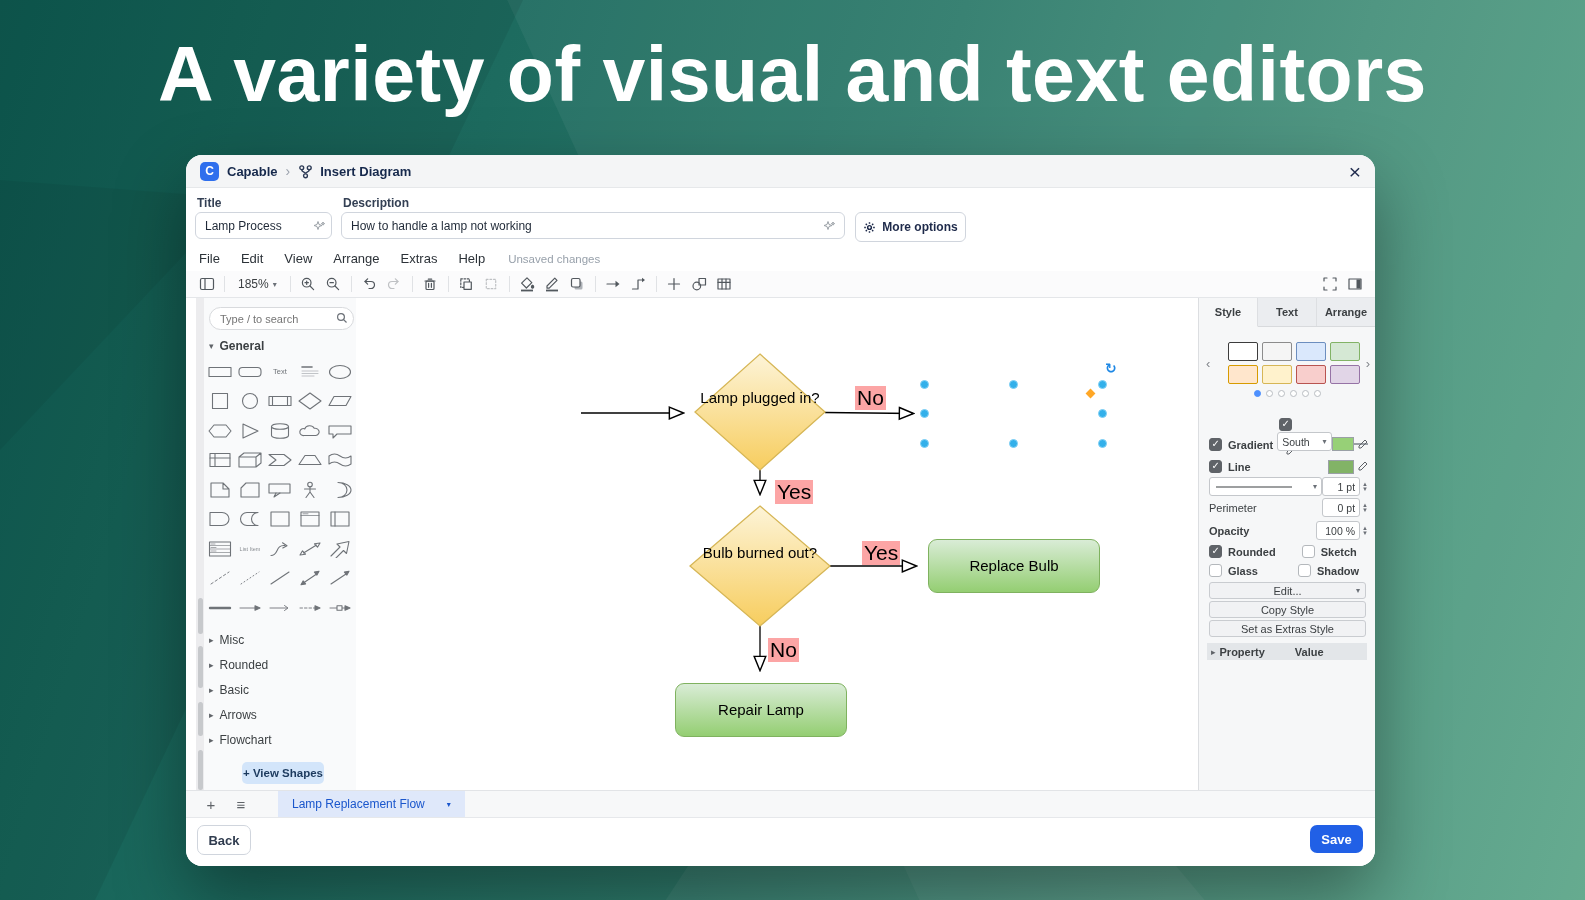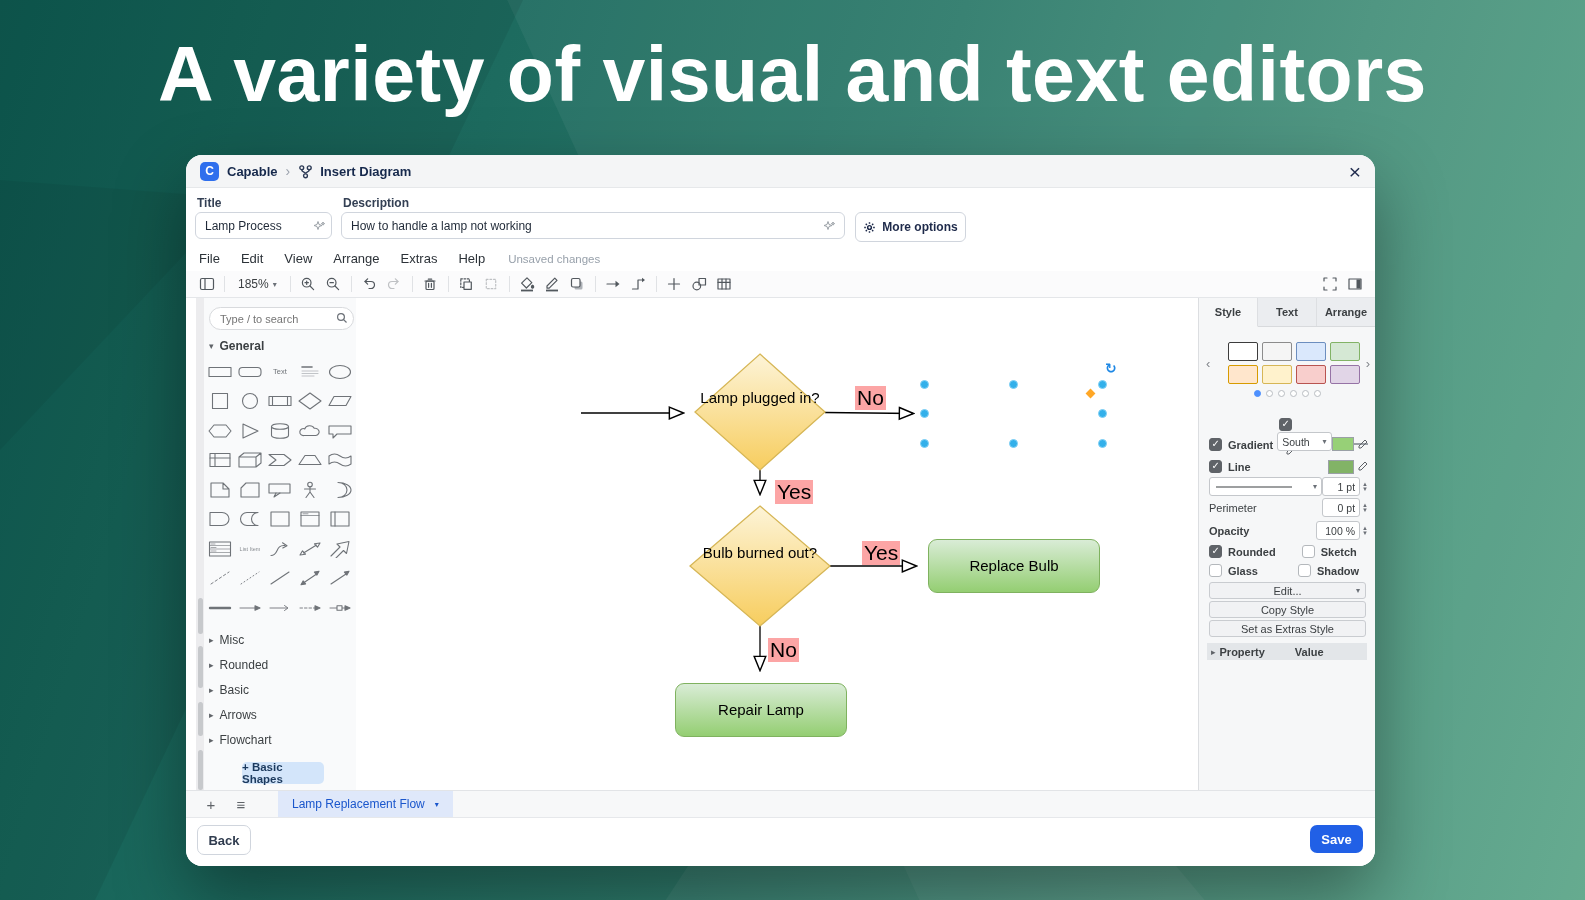--- a/index.html
+++ b/index.html
@@ -87,21 +87,21 @@
   .chip{width:26px;height:14px;border:1px solid #9aa0a6;box-sizing:border-box;margin-left:auto;}
   .pencil{margin-left:4px;flex:none;}
   .sel{border:1px solid #c4c7cb;background:#fff;border-radius:3px;font-size:10.5px;color:#3c4043;display:flex;align-items:center;justify-content:space-between;padding:0 4px;box-sizing:border-box;height:19px;}
   .num{border:1px solid #c4c7cb;background:#fff;border-radius:3px;font-size:10.5px;color:#3c4043;display:flex;align-items:center;justify-content:flex-end;padding:8px 4px;box-sizing:border-box;height:19px;}
   .step{display:flex;flex-direction:column;justify-content:center;line-height:5px;font-size:6px;color:#6b7077;margin-left:2px;}
   .pbtn{position:absolute;left:10px;width:157px;height:17px;border:1px solid #c9ccd0;background:#f1f2f4;border-radius:3px;display:flex;align-items:center;justify-content:center;font-size:11px;color:#3c4043;box-sizing:border-box;}
   #prop-hdr{position:absolute;left:8px;right:8px;top:345px;height:17px;background:#e3e6e9;display:flex;align-items:center;font-weight:700;font-size:11px;padding:0 4px;box-sizing:border-box;}
   
   #pages{position:absolute;left:0;right:0;top:635px;height:27px;background:#f7f8f9;border-top:1px solid #e2e4e7;display:flex;align-items:center;box-sizing:border-box;}
   .pg-ic{width:30px;text-align:center;color:#5f6368;font-size:15px;}
-  #pg-tab{height:100%;background:#dfe8fa;color:#1a56cc;font-size:12px;display:flex;align-items:center;gap:10px;padding:0 14px;margin-left:22px;}
+  #pg-tab{height:100%;background:#dfe8fa;color:#1a56cc;font-size:12px;display:flex;align-items:center;gap:22px;padding:0 14px;margin-left:22px;}
   
   #footer{position:absolute;left:0;right:0;top:662px;bottom:0;background:#fff;border-top:1px solid #e6e8eb;}
   #back-btn{position:absolute;left:11px;top:7px;width:52px;height:28px;border:1px solid #d0d5dd;border-radius:7px;background:#fff;display:flex;align-items:center;justify-content:center;font-size:13px;font-weight:600;color:#303c4f;}
   #save-btn{position:absolute;right:12px;top:7px;width:53px;height:28px;border-radius:7px;background:#2160e6;display:flex;align-items:center;justify-content:center;font-size:13px;font-weight:600;color:#fff;}
 </style>
 </head>
 <body>
 
 <div id="bg">
   <div class="poly" id="p1"></div>
@@ -566,21 +566,21 @@
         <span>Basic</span>
       </div>
     <div class="sb-sec" style="top:410px;font-weight:400;">
         <span class="tri">▸</span>
         <span>Arrows</span>
       </div>
     <div class="sb-sec" style="top:435px;font-weight:400;">
         <span class="tri">▸</span>
         <span>Flowchart</span>
       </div>
-    <div id="more-shapes">+ Basic Shapes</div>
+    <div id="more-shapes">+ View Shapes</div>
   </div>
 
   <div id="canvas">
     <svg width="842" height="492" viewBox="0 0 842 492" style="position:absolute;left:0;top:0;">
       <defs>
         <marker id="oarr" markerWidth="13" markerHeight="12" refX="11.5" refY="5.5" orient="auto">
           <path d="M1 1 L12 5.5 L1 10 Z" fill="#ffffff" stroke="#000" stroke-width="1.1"></path>
         </marker>
         <linearGradient id="gy" x1="0" y1="0" x2="0" y2="1">
           <stop offset="0" stop-color="#fdf4d8"></stop>

